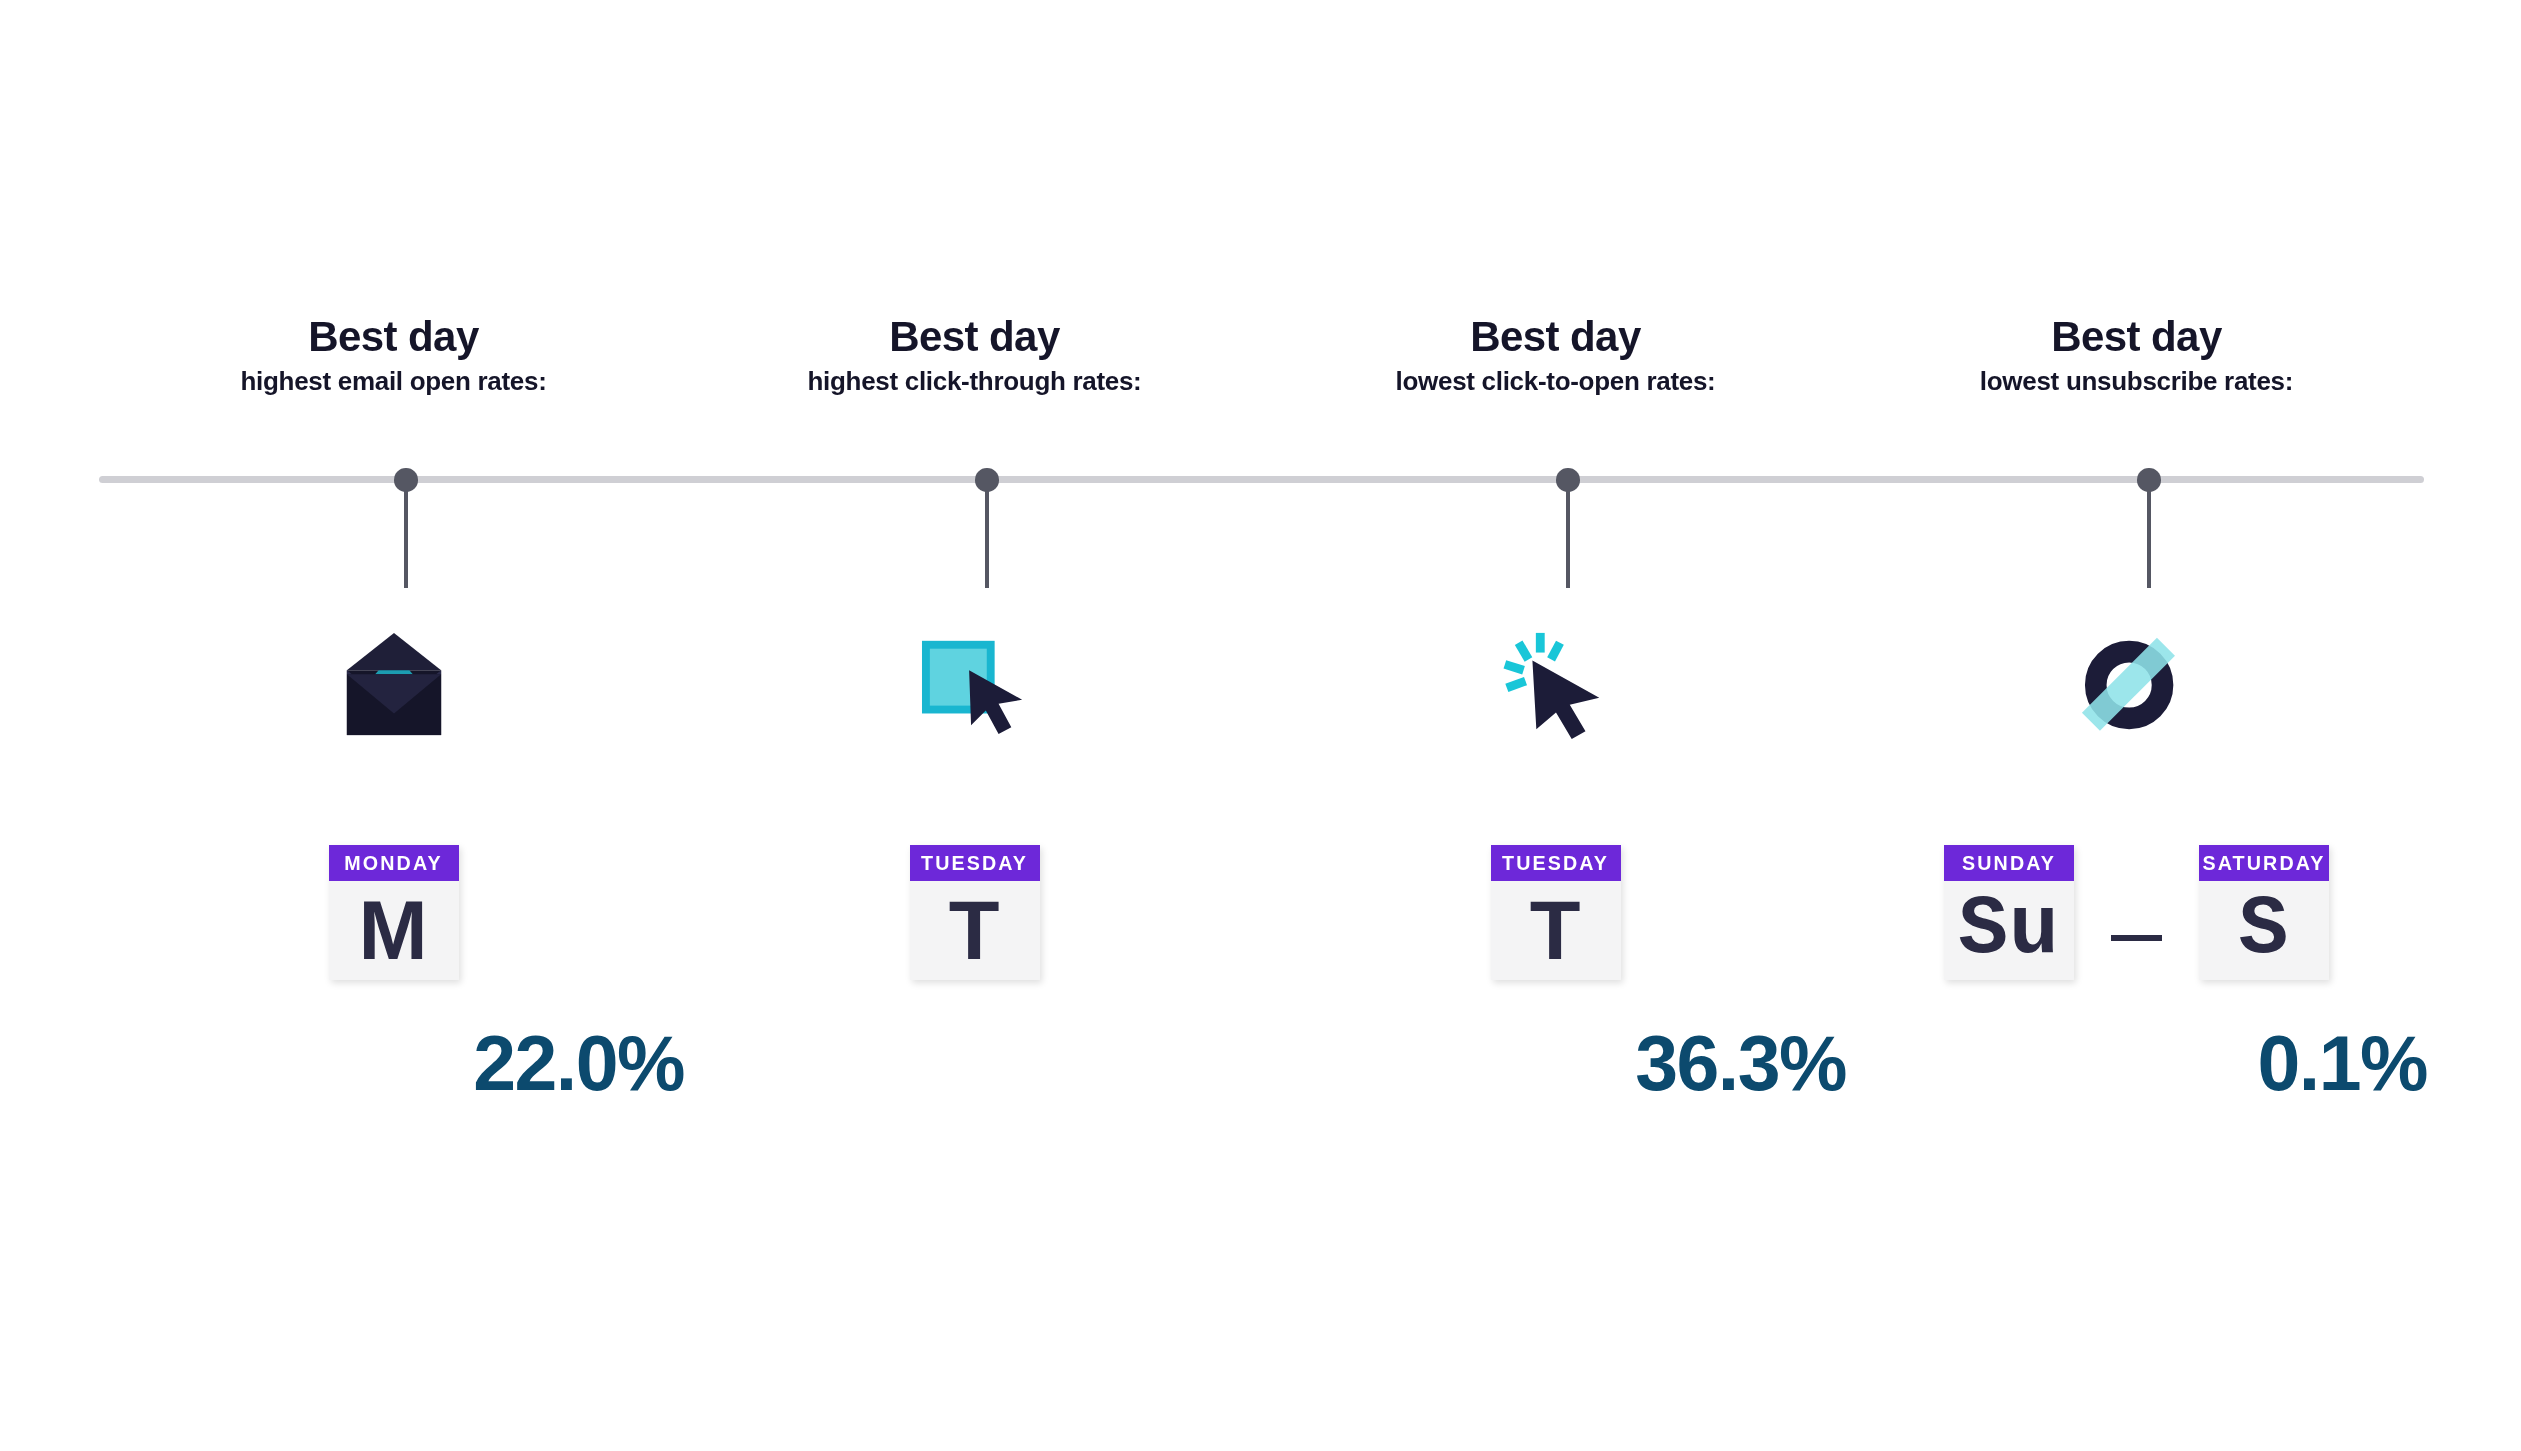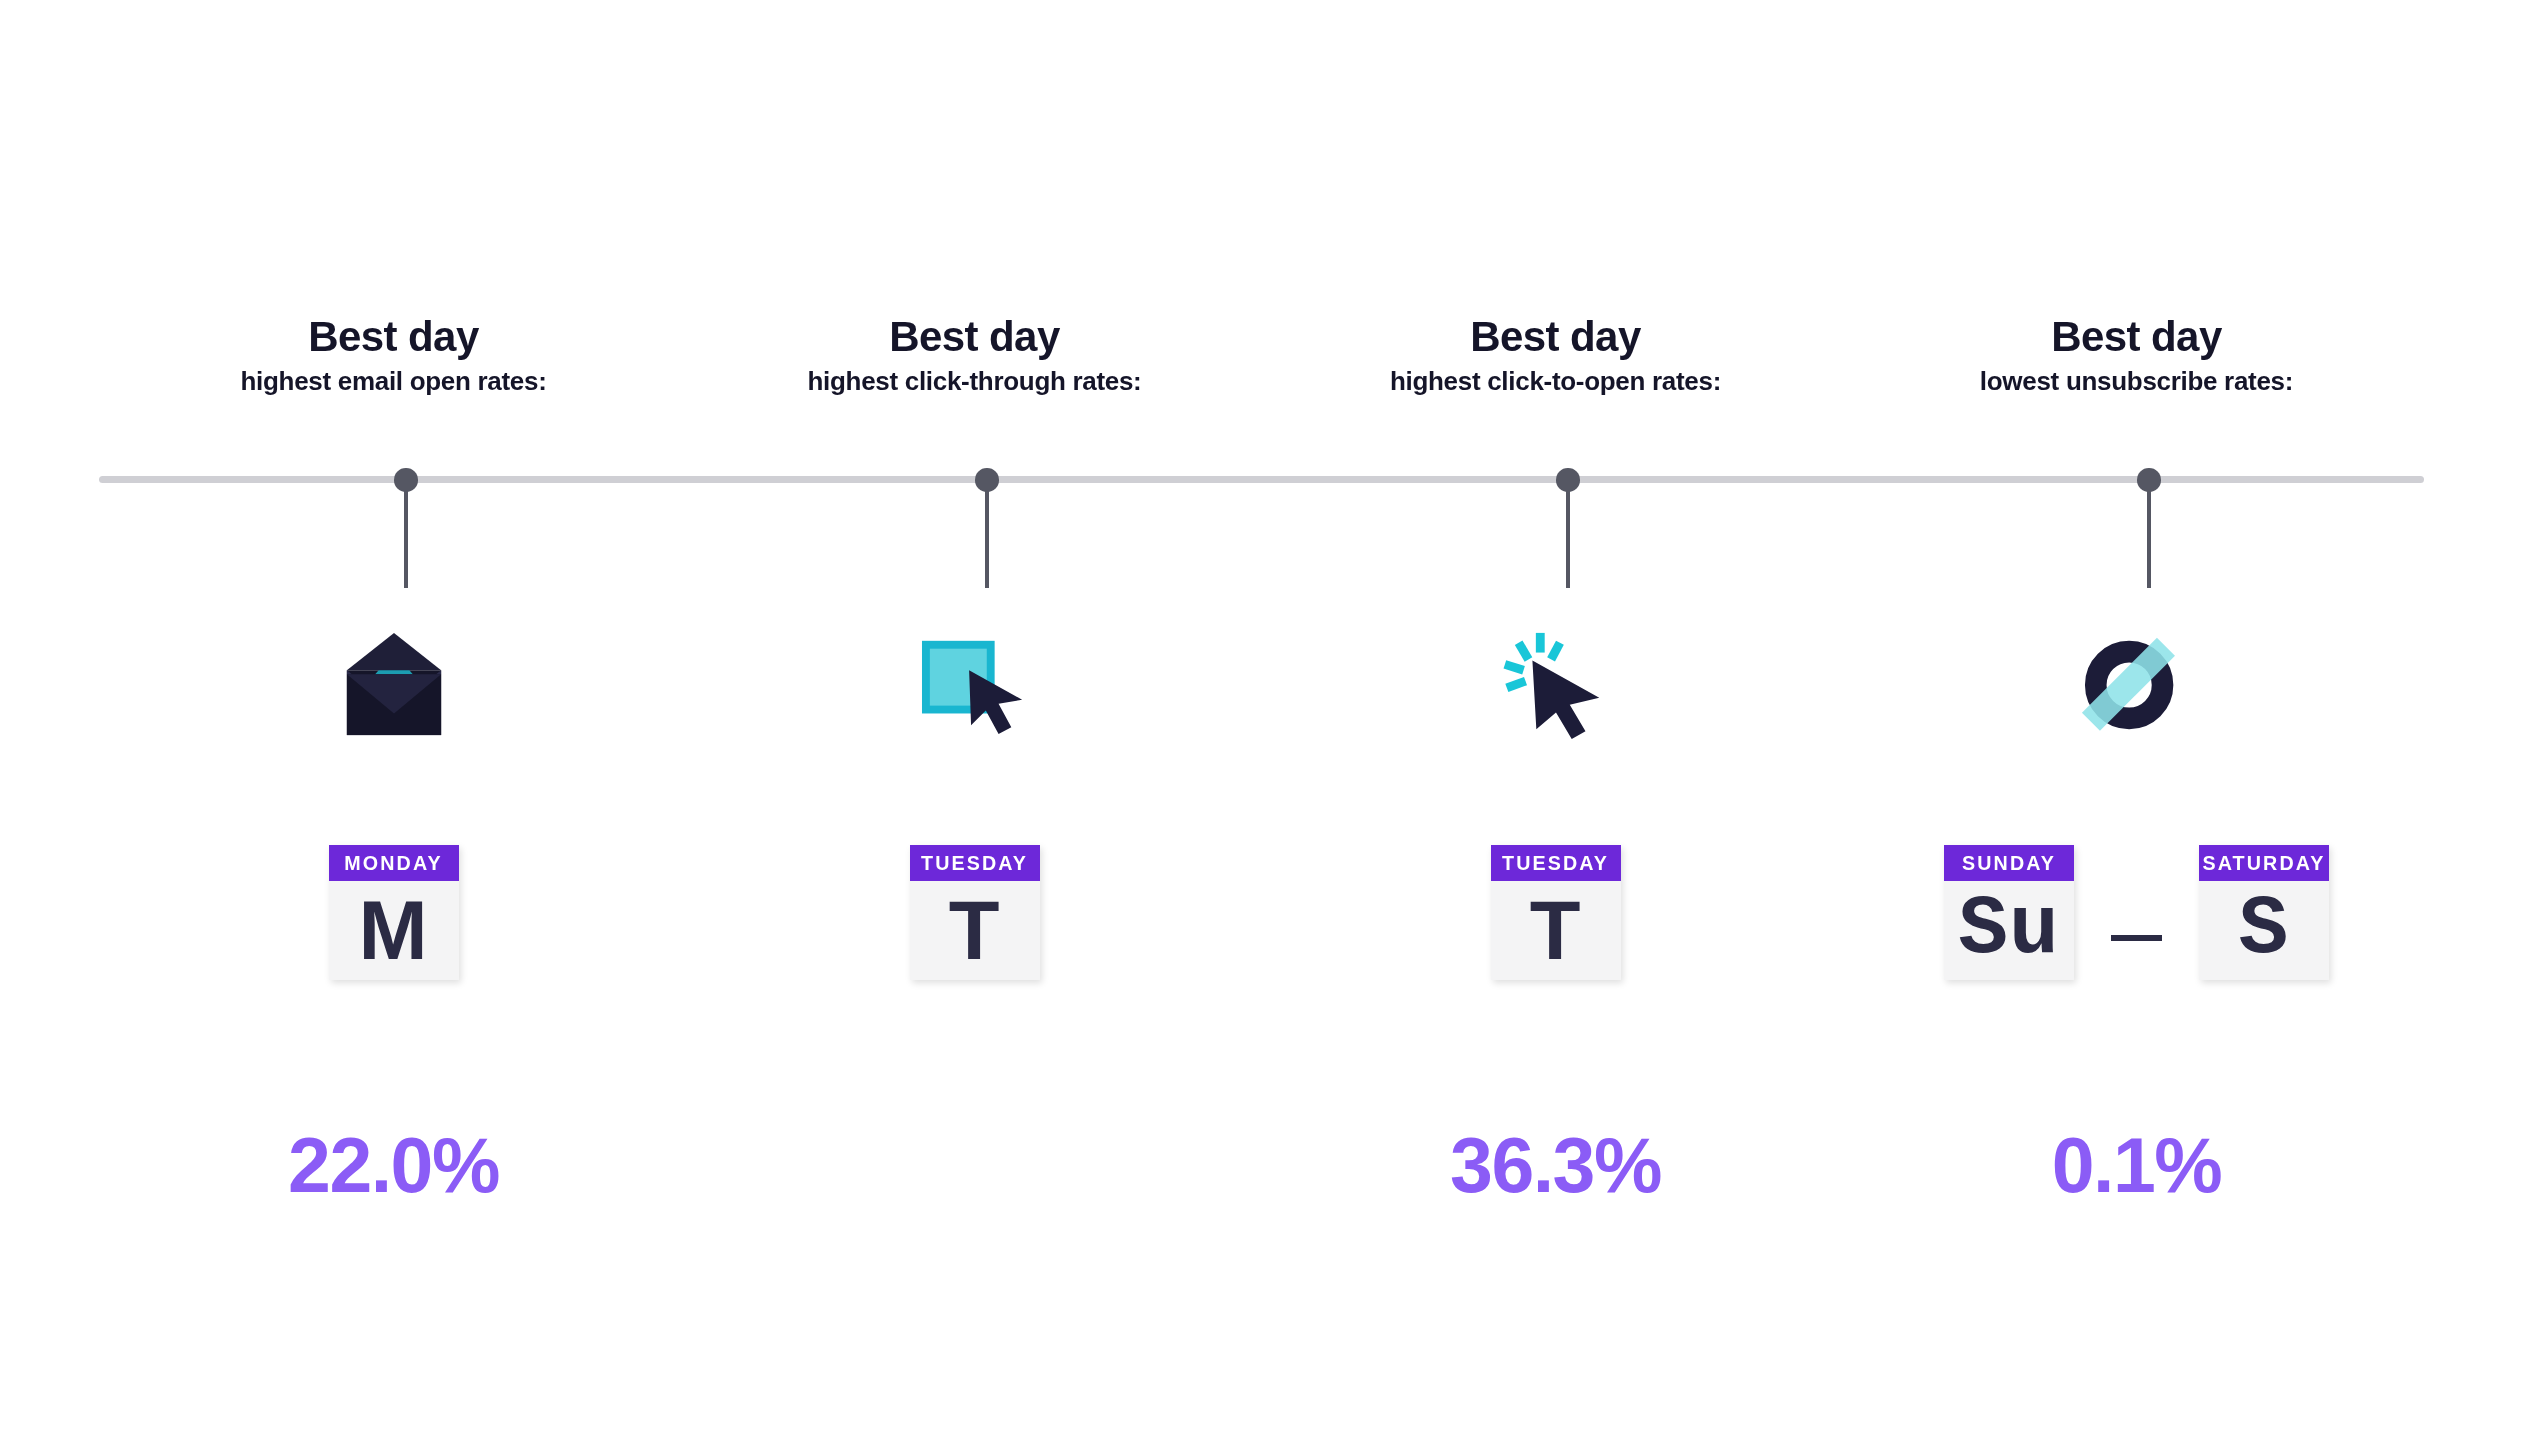--- a/index.html
+++ b/index.html
@@ -167,25 +167,25 @@
     width: 51px;
     height: 6.9px;
     background: #2b2b44;
     flex: 0 0 auto;
   }
   .pair { gap: 37px; }
 
   
   .pct {
     position: absolute;
-    top: 1127px;
+    top: 1025px;
     left: 0;
     width: 581px;
-    text-align: center;
-    color: #8b5cf6;
+    text-align: right;
+    color: #0c4a6e;
     font-size: 77px;
     font-weight: 700;
     letter-spacing: -1.5px;
     line-height: 1;
     white-space: nowrap;
   }
 
   svg { display: block; }
 </style>
 </head>
@@ -264,21 +264,21 @@
           <div class="cal-card-body">T</div>
         </div>
       </div>
 
     </div>
 
     <div class="column">
 
       <div class="heading">
         <div class="heading-title">Best day</div>
-        <div class="heading-sub">highest click-to-open rates:</div>
+        <div class="heading-sub">lowest click-to-open rates:</div>
       </div>
 
       <div class="marker">
         <div class="marker-dot"></div>
         <div class="marker-stem"></div>
       </div>
 
       <div class="icon-wrap">
         <span>
           <svg width="118" height="116" viewBox="0 0 120 118">

